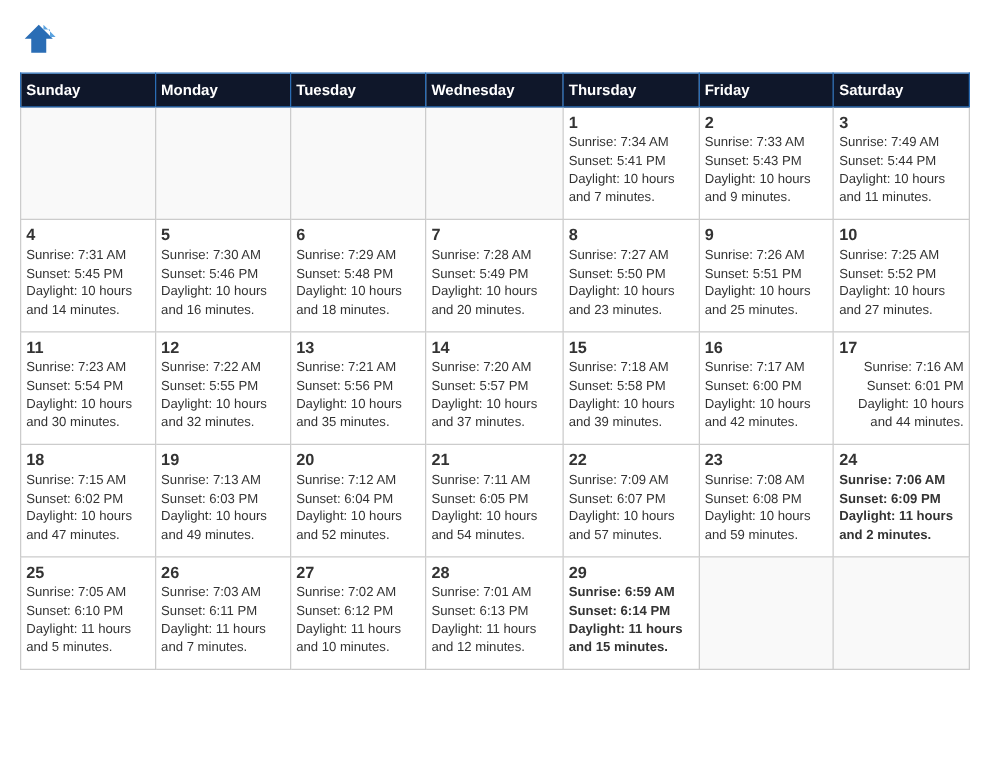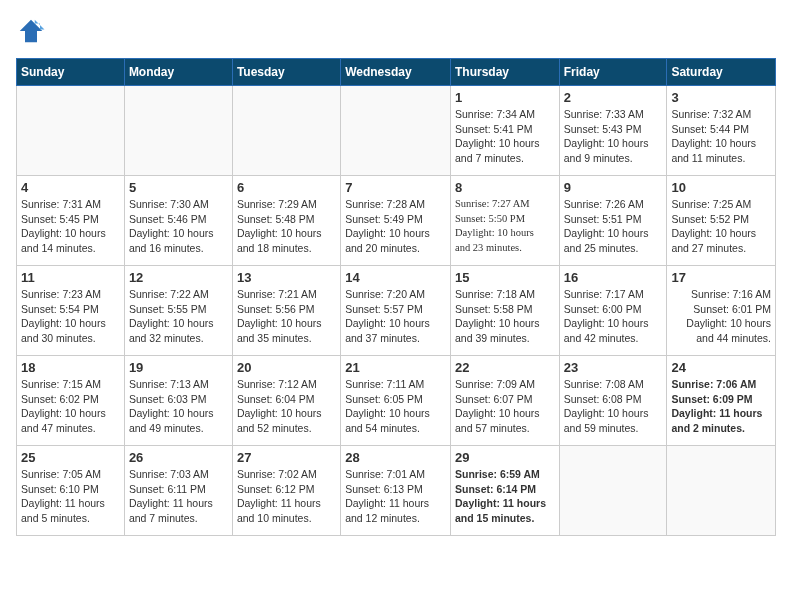--- a/index.html
+++ b/index.html
@@ -44,21 +44,21 @@
     .location-title {
       font-size: 16px;
       color: #555;
     }
     table {
       width: 100%;
       border-collapse: collapse;
       font-size: 11px;
     }
     th {
-      background-color: #0c4a6e;
+      background-color: #0f172a;
       color: #fff;
       padding: 6px 4px;
       text-align: left;
       font-size: 12px;
       font-weight: bold;
       border: 1px solid #2a6db5;
     }
     td {
       border: 1px solid #ccc;
       vertical-align: top;
@@ -130,21 +130,21 @@
         </td>
         <td>
           <div class="day-num">2</div>
           <div class="day-info" style="white-space: pre-line;">Sunrise: 7:33 AM
 Sunset: 5:43 PM
 Daylight: 10 hours
 and 9 minutes.</div>
         </td>
         <td>
           <div class="day-num">3</div>
-          <div class="day-info" style="white-space: pre-line;">Sunrise: 7:32 AM
+          <div class="day-info" style="white-space: pre-line;">Sunrise: 7:49 AM
 Sunset: 5:44 PM
 Daylight: 10 hours
 and 11 minutes.</div>
         </td>
       </tr>
       <tr>
         <td>
           <div class="day-num">4</div>
           <div class="day-info" style="white-space: pre-line;">Sunrise: 7:31 AM
 Sunset: 5:45 PM
@@ -167,21 +167,21 @@
         </td>
         <td>
           <div class="day-num">7</div>
           <div class="day-info" style="white-space: pre-line;">Sunrise: 7:28 AM
 Sunset: 5:49 PM
 Daylight: 10 hours
 and 20 minutes.</div>
         </td>
         <td>
           <div class="day-num">8</div>
-          <div class="day-info" style="white-space: pre-line; font-family: Liberation Serif, serif;">Sunrise: 7:27 AM
+          <div class="day-info" style="white-space: pre-line;">Sunrise: 7:27 AM
 Sunset: 5:50 PM
 Daylight: 10 hours
 and 23 minutes.</div>
         </td>
         <td>
           <div class="day-num">9</div>
           <div class="day-info" style="white-space: pre-line;">Sunrise: 7:26 AM
 Sunset: 5:51 PM
 Daylight: 10 hours
 and 25 minutes.</div>

